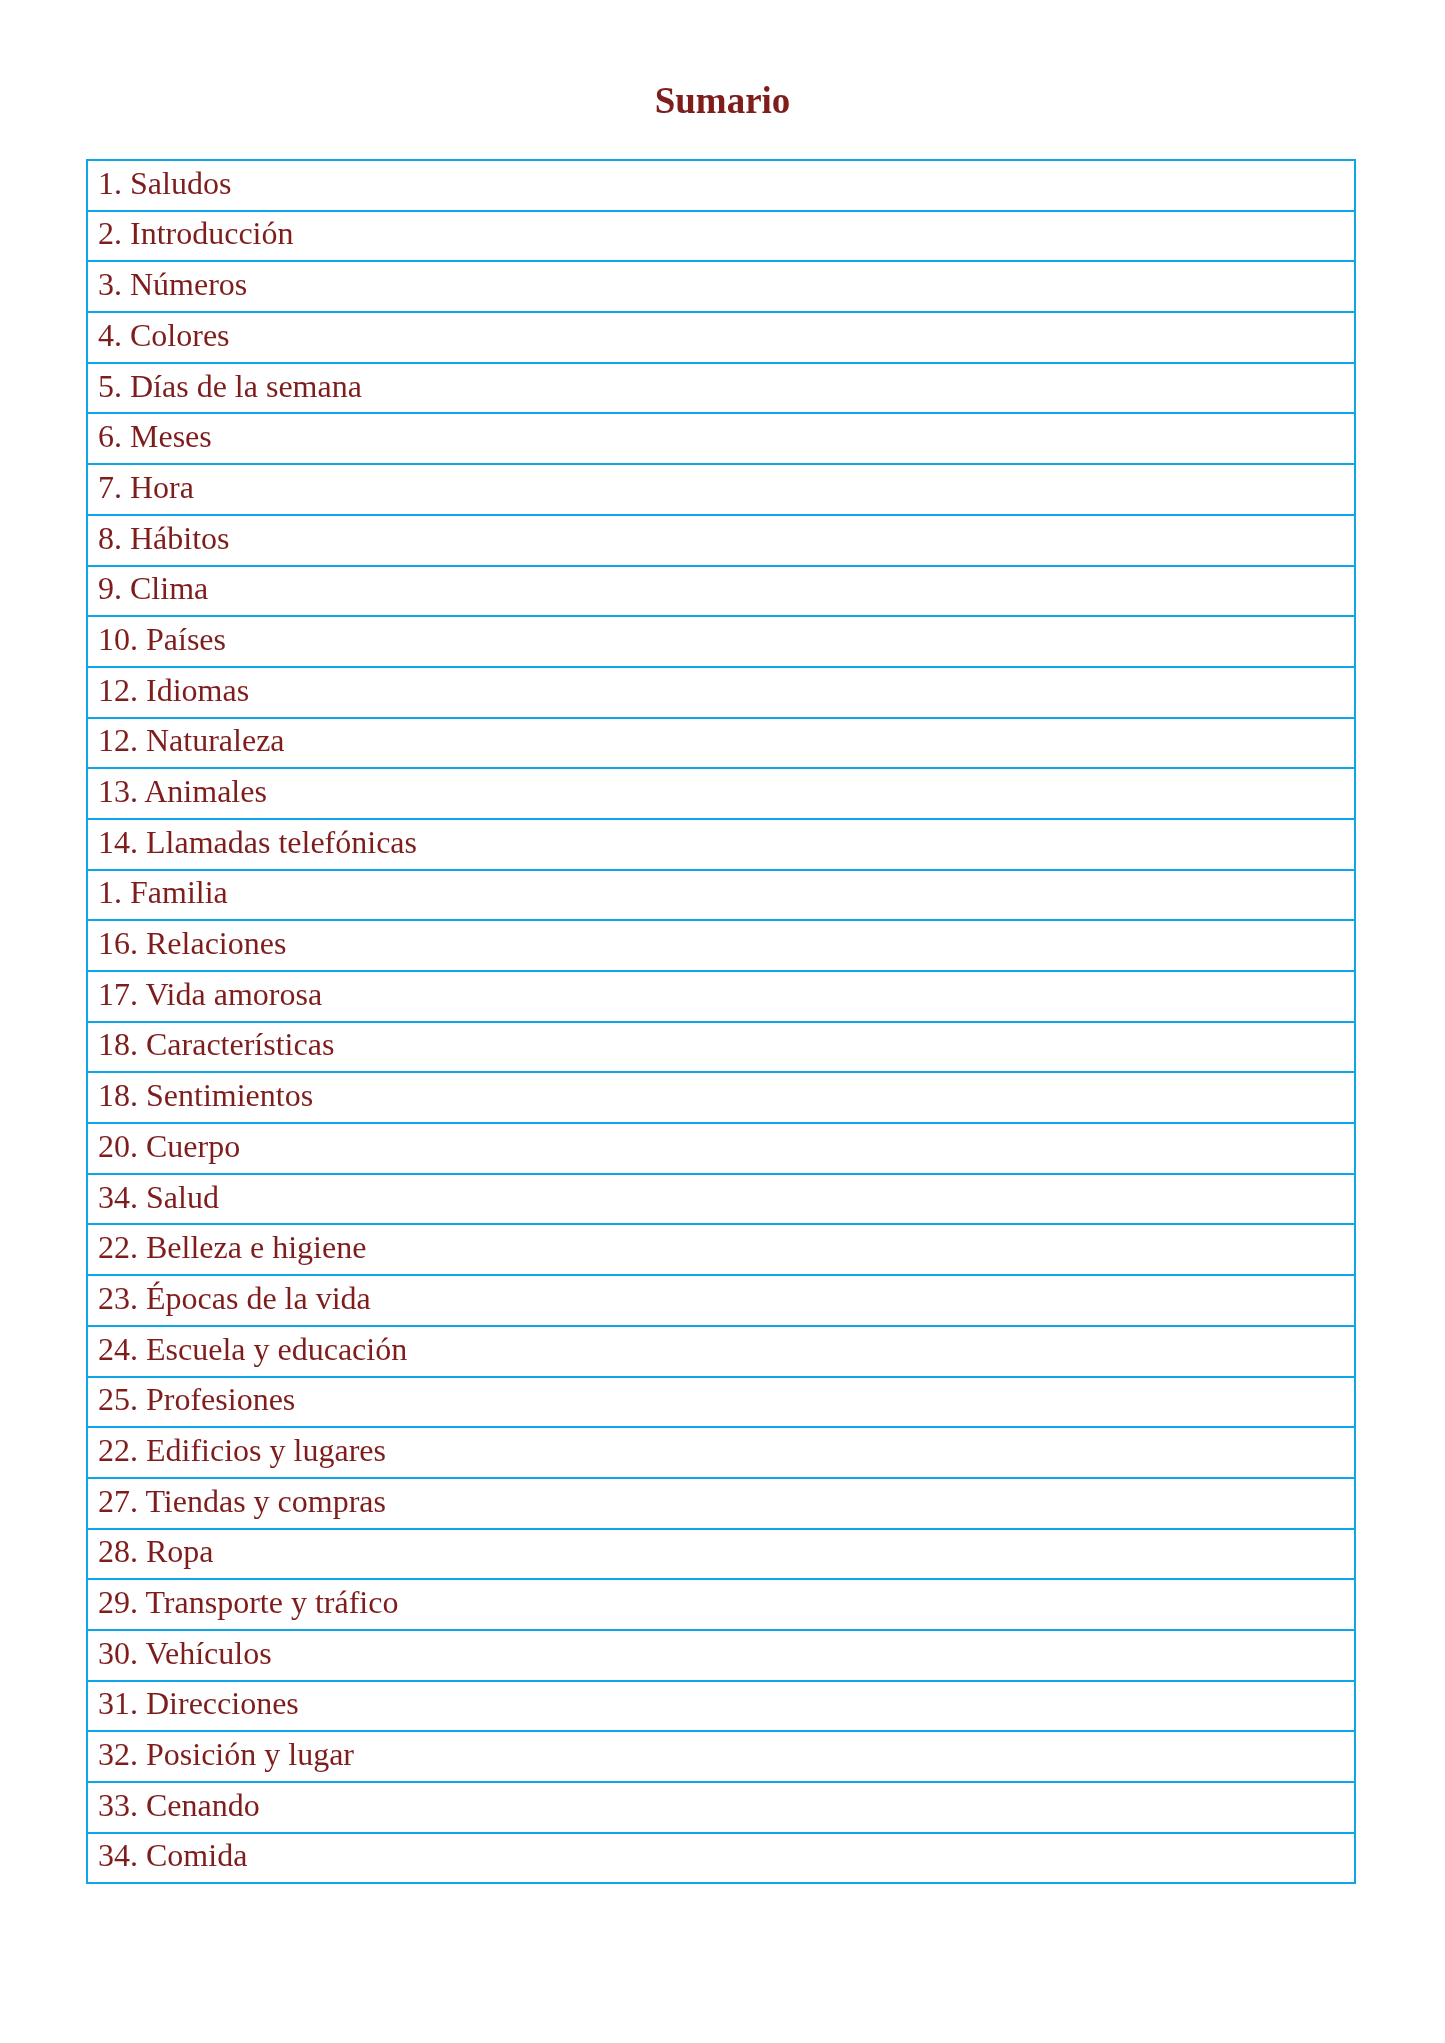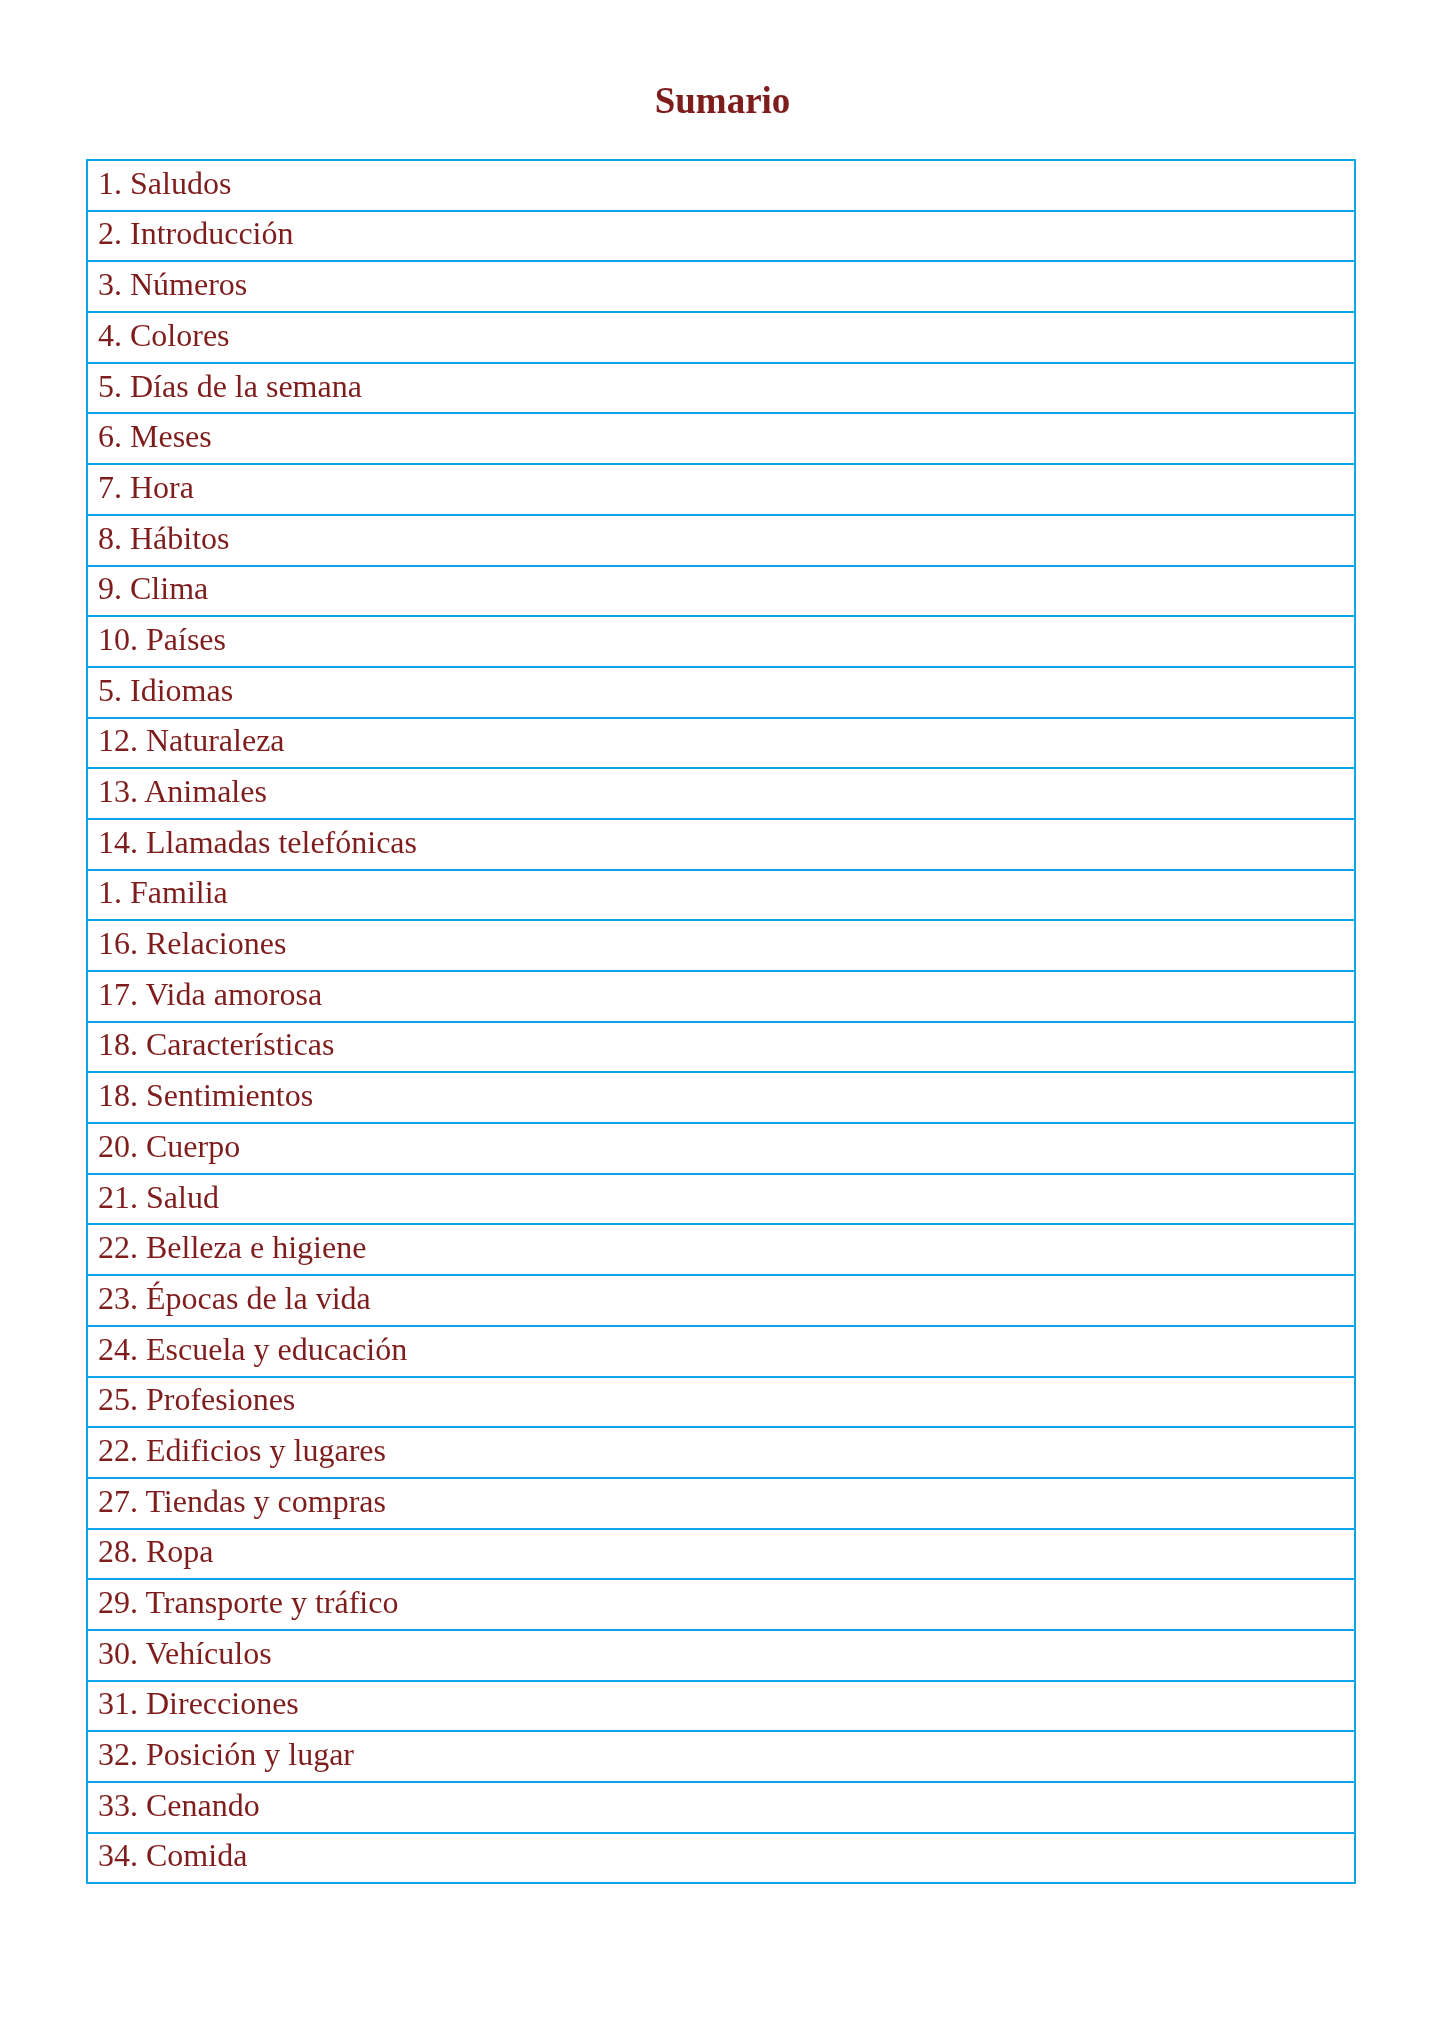--- a/index.html
+++ b/index.html
@@ -75,21 +75,21 @@
         <tr>
           <td>8. Hábitos</td>
         </tr>
         <tr>
           <td>9. Clima</td>
         </tr>
         <tr>
           <td>10. Países</td>
         </tr>
         <tr>
-          <td>5. Idiomas</td>
+          <td>12. Idiomas</td>
         </tr>
         <tr>
           <td>12. Naturaleza</td>
         </tr>
         <tr>
           <td>13. Animales</td>
         </tr>
         <tr>
           <td>14. Llamadas telefónicas</td>
         </tr>
@@ -105,21 +105,21 @@
         <tr>
           <td>18. Características</td>
         </tr>
         <tr>
           <td>18. Sentimientos</td>
         </tr>
         <tr>
           <td>20. Cuerpo</td>
         </tr>
         <tr>
-          <td>21. Salud</td>
+          <td>34. Salud</td>
         </tr>
         <tr>
           <td>22. Belleza e higiene</td>
         </tr>
         <tr>
           <td>23. Épocas de la vida</td>
         </tr>
         <tr>
           <td>24. Escuela y educación</td>
         </tr>

